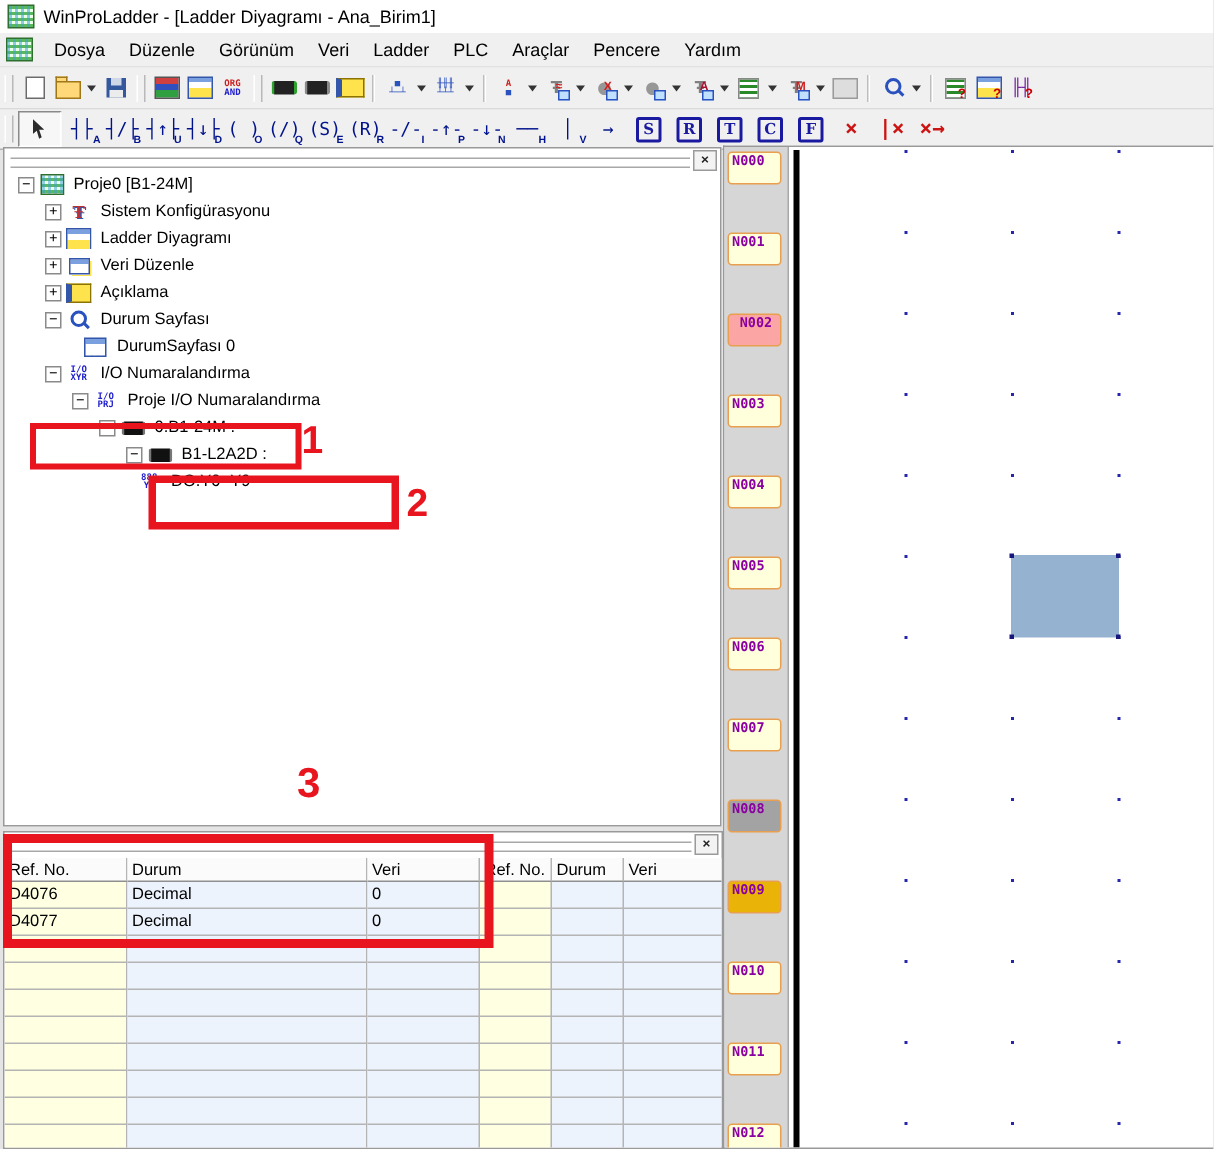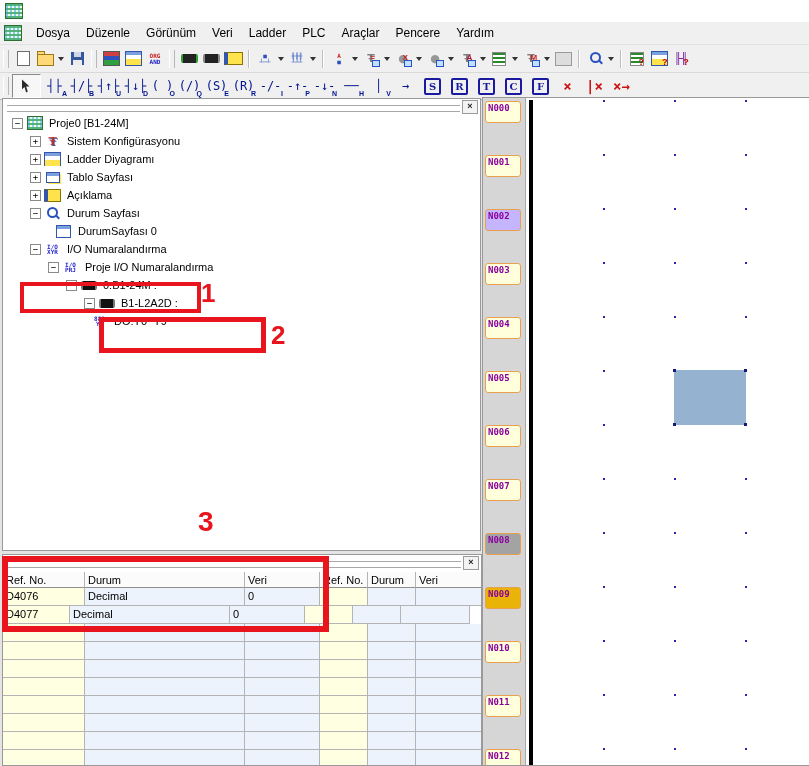--- a/index.html
+++ b/index.html
@@ -117,20 +117,21 @@
 
   
   .ann-box{position:absolute;border-style:solid;z-index:40;pointer-events:none;box-sizing:border-box;}
   .ann-num{position:absolute;font-weight:bold;z-index:41;pointer-events:none;font-family:"Liberation Sans",sans-serif;}
 </style>
 </head>
 <body>
 
 <div class="titlebar">
   <span class="appicon"></span>
+  <span>WinProLadder - [Ladder Diyagramı - Ana_Birim1]</span>
 </div>
 <div class="menubar">
   <span class="appicon" style="margin-left:4px"></span>
   <span id="menu-items" style="display: flex;">
       <span class="menu-item">Dosya</span>
       <span class="menu-item">Düzenle</span>
       <span class="menu-item">Görünüm</span>
       <span class="menu-item">Veri</span>
       <span class="menu-item">Ladder</span>
       <span class="menu-item">PLC</span>
@@ -384,21 +385,21 @@
           <span class="k-winladder"></span>
         </span>
         <span class="tlabel">Ladder Diyagramı</span>
       </div>
       <div class="trow">
         <span class="tspace" style="width: 25px;"></span>
         <span class="texp">+</span>
         <span class="ticon">
           <span class="ti-tables"></span>
         </span>
-        <span class="tlabel">Tablo Sayfası</span>
+        <span class="tlabel">Veri Düzenle</span>
       </div>
       <div class="trow">
         <span class="tspace" style="width: 25px;"></span>
         <span class="texp">+</span>
         <span class="ticon">
           <span class="k-book"></span>
         </span>
         <span class="tlabel">Açıklama</span>
       </div>
       <div class="trow">
@@ -486,21 +487,21 @@
       </div>
       <div class="srow">
         <div class="scell c-y" style="width: 82px;">D4076</div>
         <div class="scell c-b" style="width: 160px;">Decimal</div>
         <div class="scell c-b" style="width: 75px;">0</div>
         <div class="scell c-y" style="width: 48px;"></div>
         <div class="scell c-b" style="width: 48px;"></div>
         <div class="scell c-b" style="width: 69px;"></div>
       </div>
       <div class="srow">
-        <div class="scell c-y" style="width: 67px;">D4077</div>
+        <div class="scell c-y" style="width: 82px;">D4077</div>
         <div class="scell c-b" style="width: 160px;">Decimal</div>
         <div class="scell c-b" style="width: 75px;">0</div>
         <div class="scell c-y" style="width: 48px;"></div>
         <div class="scell c-b" style="width: 48px;"></div>
         <div class="scell c-b" style="width: 69px;"></div>
       </div>
       <div class="srow">
         <div class="scell c-y" style="width: 82px;"></div>
         <div class="scell c-b" style="width: 160px;"></div>
         <div class="scell c-b" style="width: 75px;"></div>
@@ -564,21 +565,21 @@
         <div class="scell c-b" style="width: 48px;"></div>
         <div class="scell c-b" style="width: 69px;"></div>
       </div>
     </div>
 </div>
 
 <div class="panel" id="ladder-panel">
   <div class="netcol">
       <div class="netbox" style="top: 3px; background: rgb(255, 255, 220); border-color: rgb(232, 160, 80); color: rgb(138, 0, 160);">N000</div>
       <div class="netbox" style="top: 57px; background: rgb(255, 255, 220); border-color: rgb(232, 160, 80); color: rgb(138, 0, 160);">N001</div>
-      <div class="netbox" style="top: 111px; background: #c4b5fd; border-color: rgb(232, 160, 80); color: rgb(138, 0, 160);">N002</div>
+      <div class="netbox" style="top: 111px; background: #fca5a5; border-color: rgb(232, 160, 80); color: rgb(138, 0, 160); text-align: center;">N002</div>
       <div class="netbox" style="top: 165px; background: rgb(255, 255, 220); border-color: rgb(232, 160, 80); color: rgb(138, 0, 160);">N003</div>
       <div class="netbox" style="top: 219px; background: rgb(255, 255, 220); border-color: rgb(232, 160, 80); color: rgb(138, 0, 160);">N004</div>
       <div class="netbox" style="top: 273px; background: rgb(255, 255, 220); border-color: rgb(232, 160, 80); color: rgb(138, 0, 160);">N005</div>
       <div class="netbox" style="top: 327px; background: rgb(255, 255, 220); border-color: rgb(232, 160, 80); color: rgb(138, 0, 160);">N006</div>
       <div class="netbox" style="top: 381px; background: rgb(255, 255, 220); border-color: rgb(232, 160, 80); color: rgb(138, 0, 160);">N007</div>
       <div class="netbox" style="top: 435px; background: #a3a3a3; border-color: rgb(232, 160, 80); color: rgb(138, 0, 160);">N008</div>
       <div class="netbox" style="top: 489px; background: #eab308; border-color: rgb(232, 160, 80); color: rgb(138, 0, 160);">N009</div>
       <div class="netbox" style="top: 543px; background: rgb(255, 255, 220); border-color: rgb(232, 160, 80); color: rgb(138, 0, 160);">N010</div>
       <div class="netbox" style="top: 597px; background: rgb(255, 255, 220); border-color: rgb(232, 160, 80); color: rgb(138, 0, 160);">N011</div>
       <div class="netbox" style="top: 651px; background: rgb(255, 255, 220); border-color: rgb(232, 160, 80); color: rgb(138, 0, 160);">N012</div>

